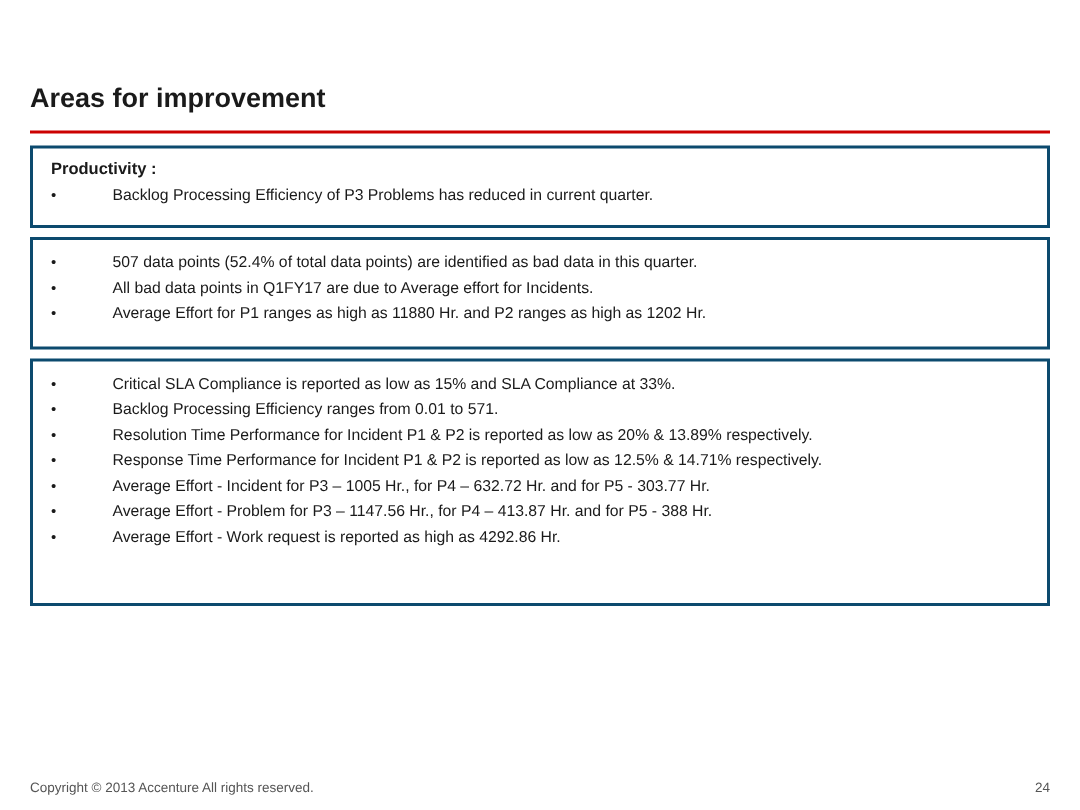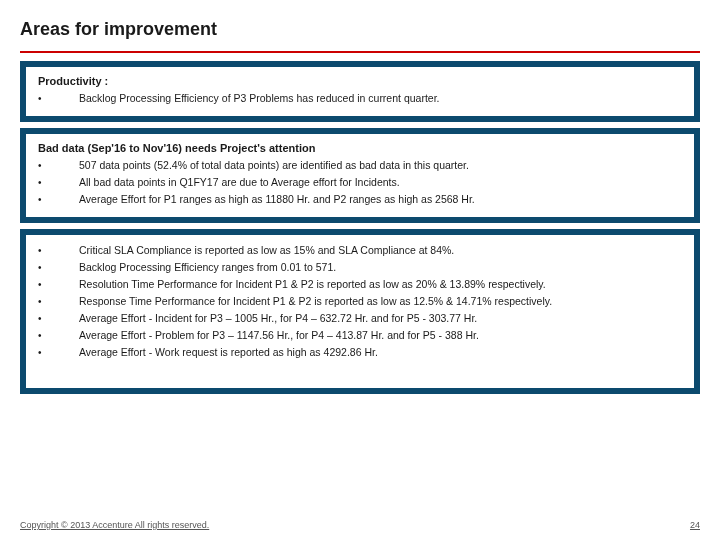--- a/index.html
+++ b/index.html
@@ -14,40 +14,41 @@
     }
     .page {
       width: 720px;
       height: 540px;
       padding: 18px 20px 10px 20px;
       display: flex;
       flex-direction: column;
     }
     .header {
       margin-bottom: 10px;
+      margin-top: 36px;
     }
     .header h1 {
       font-size: 18px;
       font-weight: bold;
       color: #1a1a1a;
       line-height: 1.25;
     }
     .red-line {
       height: 2px;
       background: #cc0000;
       margin-bottom: 8px;
     }
     .content-area {
       flex: 1;
       display: flex;
       flex-direction: column;
       gap: 6px;
     }
     .card {
-      border: 6px solid #0c4a6e;
+      border: 2px solid #0c4a6e;
       padding: 8px 12px;
       background: #ffffff;
     }
     .card-title {
       font-weight: bold;
       font-size: 11px;
       margin-bottom: 4px;
     }
     .bullet-item {
       display: flex;
@@ -65,21 +66,20 @@
       flex: 1;
       padding-left: 27px;
     }
     .footer {
       display: flex;
       justify-content: space-between;
       align-items: center;
       margin-top: 6px;
       font-size: 9px;
       color: #555555;
-      text-decoration: underline;
     }
     .section1 { min-height: 55px; }
     .section2 { min-height: 75px; }
     .section3 { min-height: 165px; }
   </style>
 </head>
 <body>
 
 <div class="page">
   <div class="header">
@@ -93,39 +93,38 @@
 
     <div class="card section1">
       <div class="card-title">Productivity :</div>
       <div class="bullet-item">
         <span class="bullet">•</span>
         <span class="bullet-text">Backlog Processing Efficiency of P3 Problems has reduced in current quarter.</span>
       </div>
     </div>
 
     <div class="card section2">
-      <div class="card-title">Bad data (Sep'16 to Nov'16) needs Project's attention</div>
       <div class="bullet-item">
         <span class="bullet">•</span>
         <span class="bullet-text">507 data points (52.4% of total data points) are identified as bad data in this quarter.</span>
       </div>
       <div class="bullet-item">
         <span class="bullet">•</span>
         <span class="bullet-text">All bad data points in Q1FY17 are due to Average effort for Incidents.</span>
       </div>
       <div class="bullet-item">
         <span class="bullet">•</span>
-        <span class="bullet-text">Average Effort for P1 ranges as high as 11880 Hr. and P2 ranges as high as 2568 Hr.</span>
+        <span class="bullet-text">Average Effort for P1 ranges as high as 11880 Hr. and P2 ranges as high as 1202 Hr.</span>
       </div>
     </div>
 
     <div class="card section3">
       <div class="bullet-item">
         <span class="bullet">•</span>
-        <span class="bullet-text">Critical SLA Compliance is reported as low as 15% and SLA Compliance at 84%.</span>
+        <span class="bullet-text">Critical SLA Compliance is reported as low as 15% and SLA Compliance at 33%.</span>
       </div>
       <div class="bullet-item">
         <span class="bullet">•</span>
         <span class="bullet-text">Backlog Processing Efficiency ranges from 0.01 to 571.</span>
       </div>
       <div class="bullet-item">
         <span class="bullet">•</span>
         <span class="bullet-text">Resolution Time Performance for Incident P1 &amp; P2 is reported as low as 20% &amp; 13.89% respectively.</span>
       </div>
       <div class="bullet-item">

